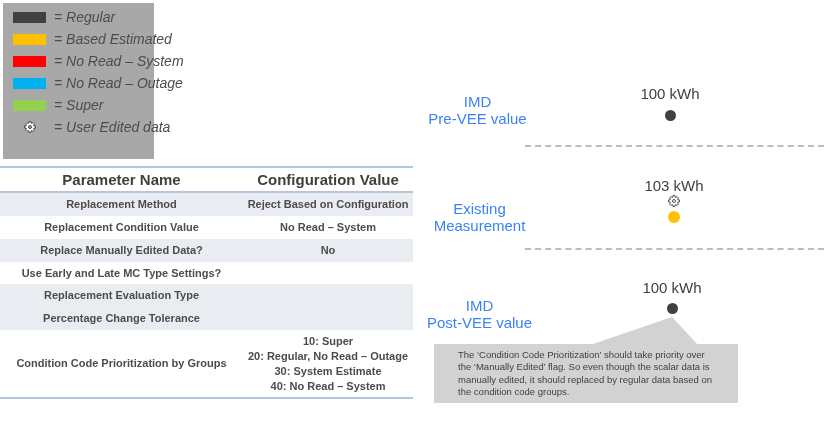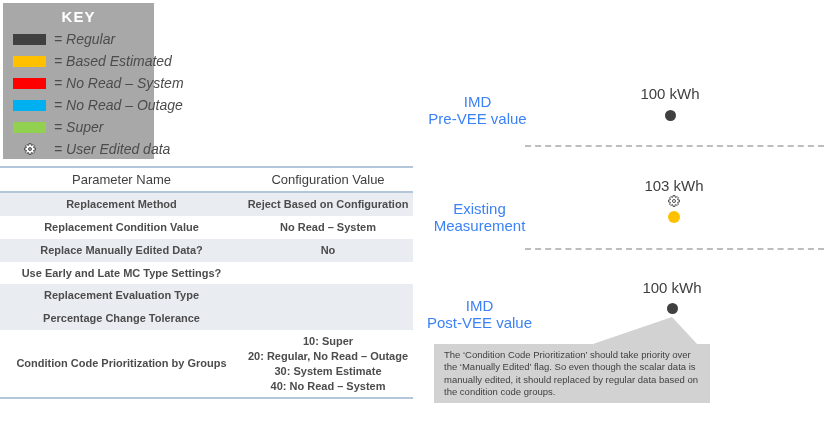--- a/index.html
+++ b/index.html
@@ -11,21 +11,21 @@
   .key-box{position:absolute;left:3px;top:3px;width:151px;height:156px;background:#a8a8a8;}
   .key-title{margin-top:5px;text-align:center;color:#ffffff;font-weight:bold;font-size:15px;letter-spacing:1px;}
   .key-items{margin-top:3px;}
   .key-item{display:flex;align-items:center;height:22px;padding-left:10px;}
   .key-swatch{width:33px;height:11px;flex:0 0 33px;margin-right:8px;}
   .key-gearwrap{width:33px;flex:0 0 33px;margin-right:8px;display:flex;justify-content:center;align-items:center;}
   .key-label{font-size:14px;color:#4c4c4c;white-space:nowrap;font-style:italic;}
   
   .config-table{position:absolute;left:0;top:166px;width:413px;border-collapse:collapse;
     border-top:2px solid #b4c7da;border-bottom:2px solid #b4c7da;table-layout:fixed;}
-  .config-table th{font-size:13px;font-weight:normal;color:#3f3f3f;height:21px;
+  .config-table th{font-size:15px;font-weight:bold;color:#3f3f3f;height:21px;
     border-bottom:2px solid #b4c7da;text-align:center;padding:1px 2px;}
   .config-table td{font-size:11px;color:#4c4c4c;text-align:center;padding:4px 2px;line-height:1.35;vertical-align:middle;font-weight:bold;}
   .config-table tr.shaded{background:#e9edf2;}
   .config-table td div{white-space:nowrap;}
   
   .sec-label{position:absolute;text-align:center;color:#3b82f6;font-size:15px;line-height:1.1;}
   #label-1{left:410px;top:94px;width:135px;}
   #label-2{left:412px;top:201px;width:135px;}
   #label-3{left:412px;top:298px;width:135px;}
   .sec-value{position:absolute;text-align:center;font-size:15px;color:#3f3f3f;width:110px;}
@@ -36,28 +36,27 @@
   #dot-1{left:665px;top:110px;width:11px;height:11px;}
   #dot-2{left:668px;top:211px;width:12px;height:12px;}
   #dot-3{left:667px;top:303px;width:11px;height:11px;}
   .dash-line{position:absolute;left:525px;width:299px;height:0;border-top:2px dashed #bdbdbd;}
   #dash-1{top:145px;}
   #dash-2{top:248px;}
   #gear-meas{position:absolute;left:668px;top:195px;width:12px;height:12px;}
   
   #callout-tail{position:absolute;left:585px;top:312px;width:120px;height:34px;}
   .callout{position:absolute;left:434px;top:344px;width:256px;background:#d2d2d2;
-    padding:5px 10px;font-size:9.5px;line-height:1.3;color:#3f3f3f;}
+    padding:5px 24px;font-size:9.5px;line-height:1.3;color:#3f3f3f;}
   .gear-svg{display:block;}
 </style>
 </head>
 <body>
 
 <div class="key-box">
-  <div class="key-title">KEY</div>
   <div class="key-items">
   <div class="key-item">
     <span class="key-swatch" style="background: rgb(64, 64, 64);"></span>
 
     <span class="key-label">= Regular</span>
   </div>
 
   <div class="key-item">
     <span class="key-swatch" style="background: rgb(255, 192, 0);"></span>
 

